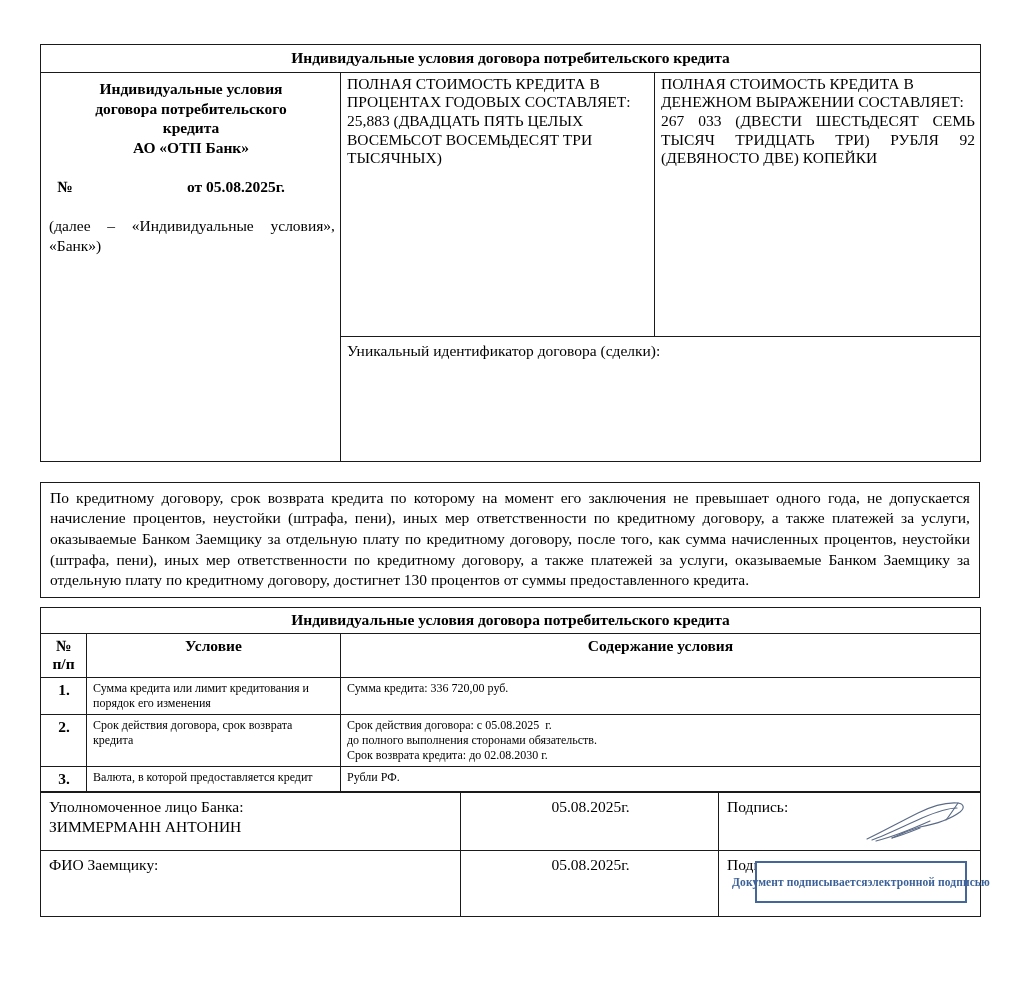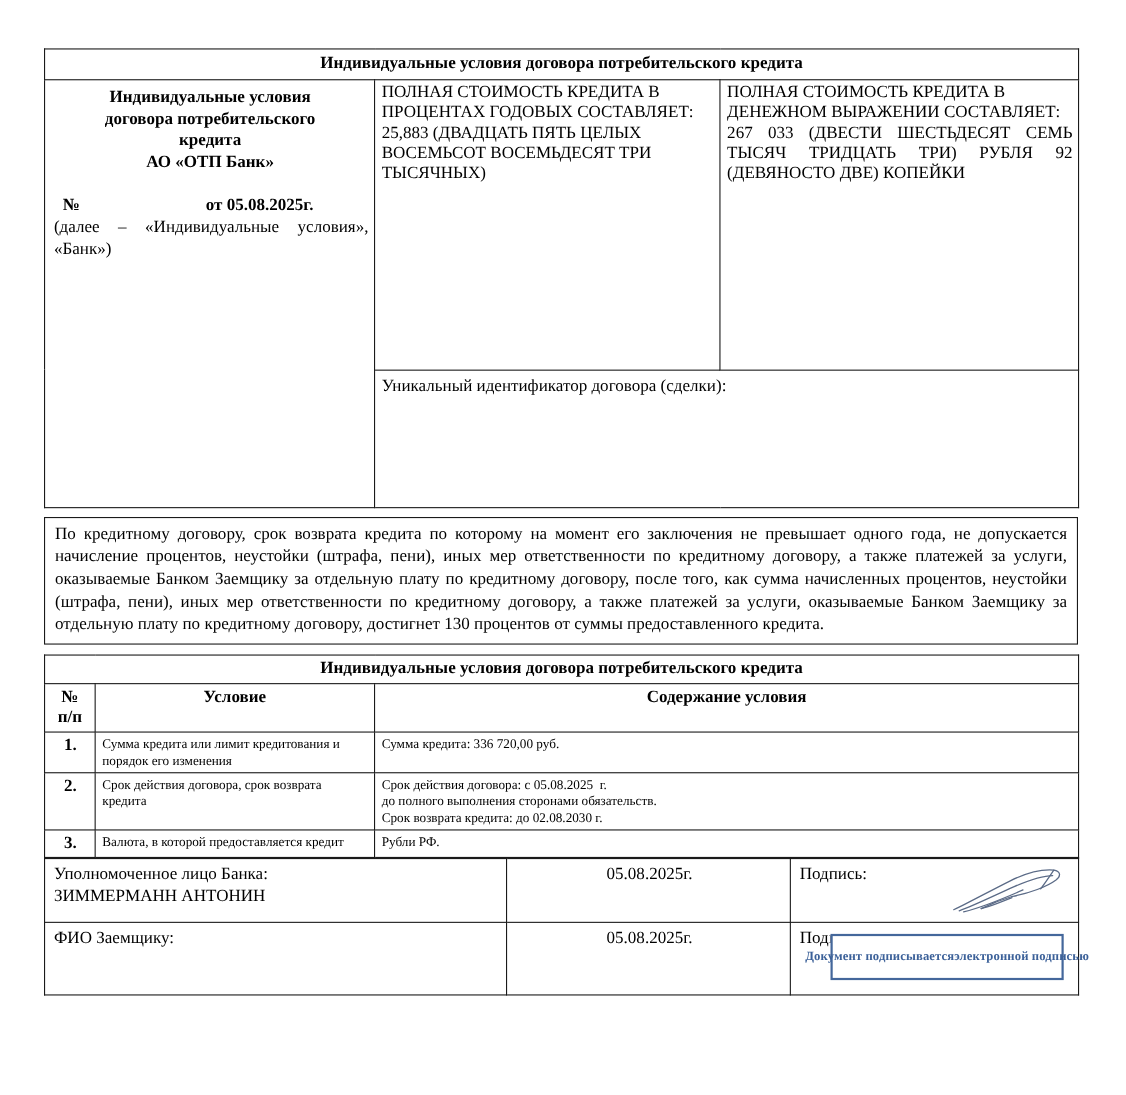--- a/index.html
+++ b/index.html
@@ -60,20 +60,21 @@
   .num-line {
     font-weight: bold;
     display: block;
     margin-top: 19px;
     text-align: left;
     padding-left: 10px;
   }
   .num-line .num-sym { display: inline-block; width: 130px; }
   .further {
     display: block;
+    margin-top: 19px;
     text-align: justify;
     text-align-last: left;
     font-size: 15.5px;
     line-height: 1.3;
     padding-left: 2px;
   }
   .caps-title {
     font-weight: normal;
     font-size: 15.5px;
     line-height: 1.2;
@@ -99,21 +100,21 @@
   
   .para-block {
     width: 940px;
     border: 1.2px solid #1a1a1a;
     box-sizing: border-box;
     padding: 5px 9px 6px 9px;
     font-size: 15.5px;
     line-height: 1.33;
     text-align: justify;
     text-align-last: left;
-    margin-top: 8px;
+    margin-top: 20px;
   }
 
   
   .cond-table { margin-top: 9px; }
   .cond-title td {
     text-align: center;
     font-weight: bold;
     font-size: 15.5px;
     padding: 3px 4px 4px 4px;
   }

